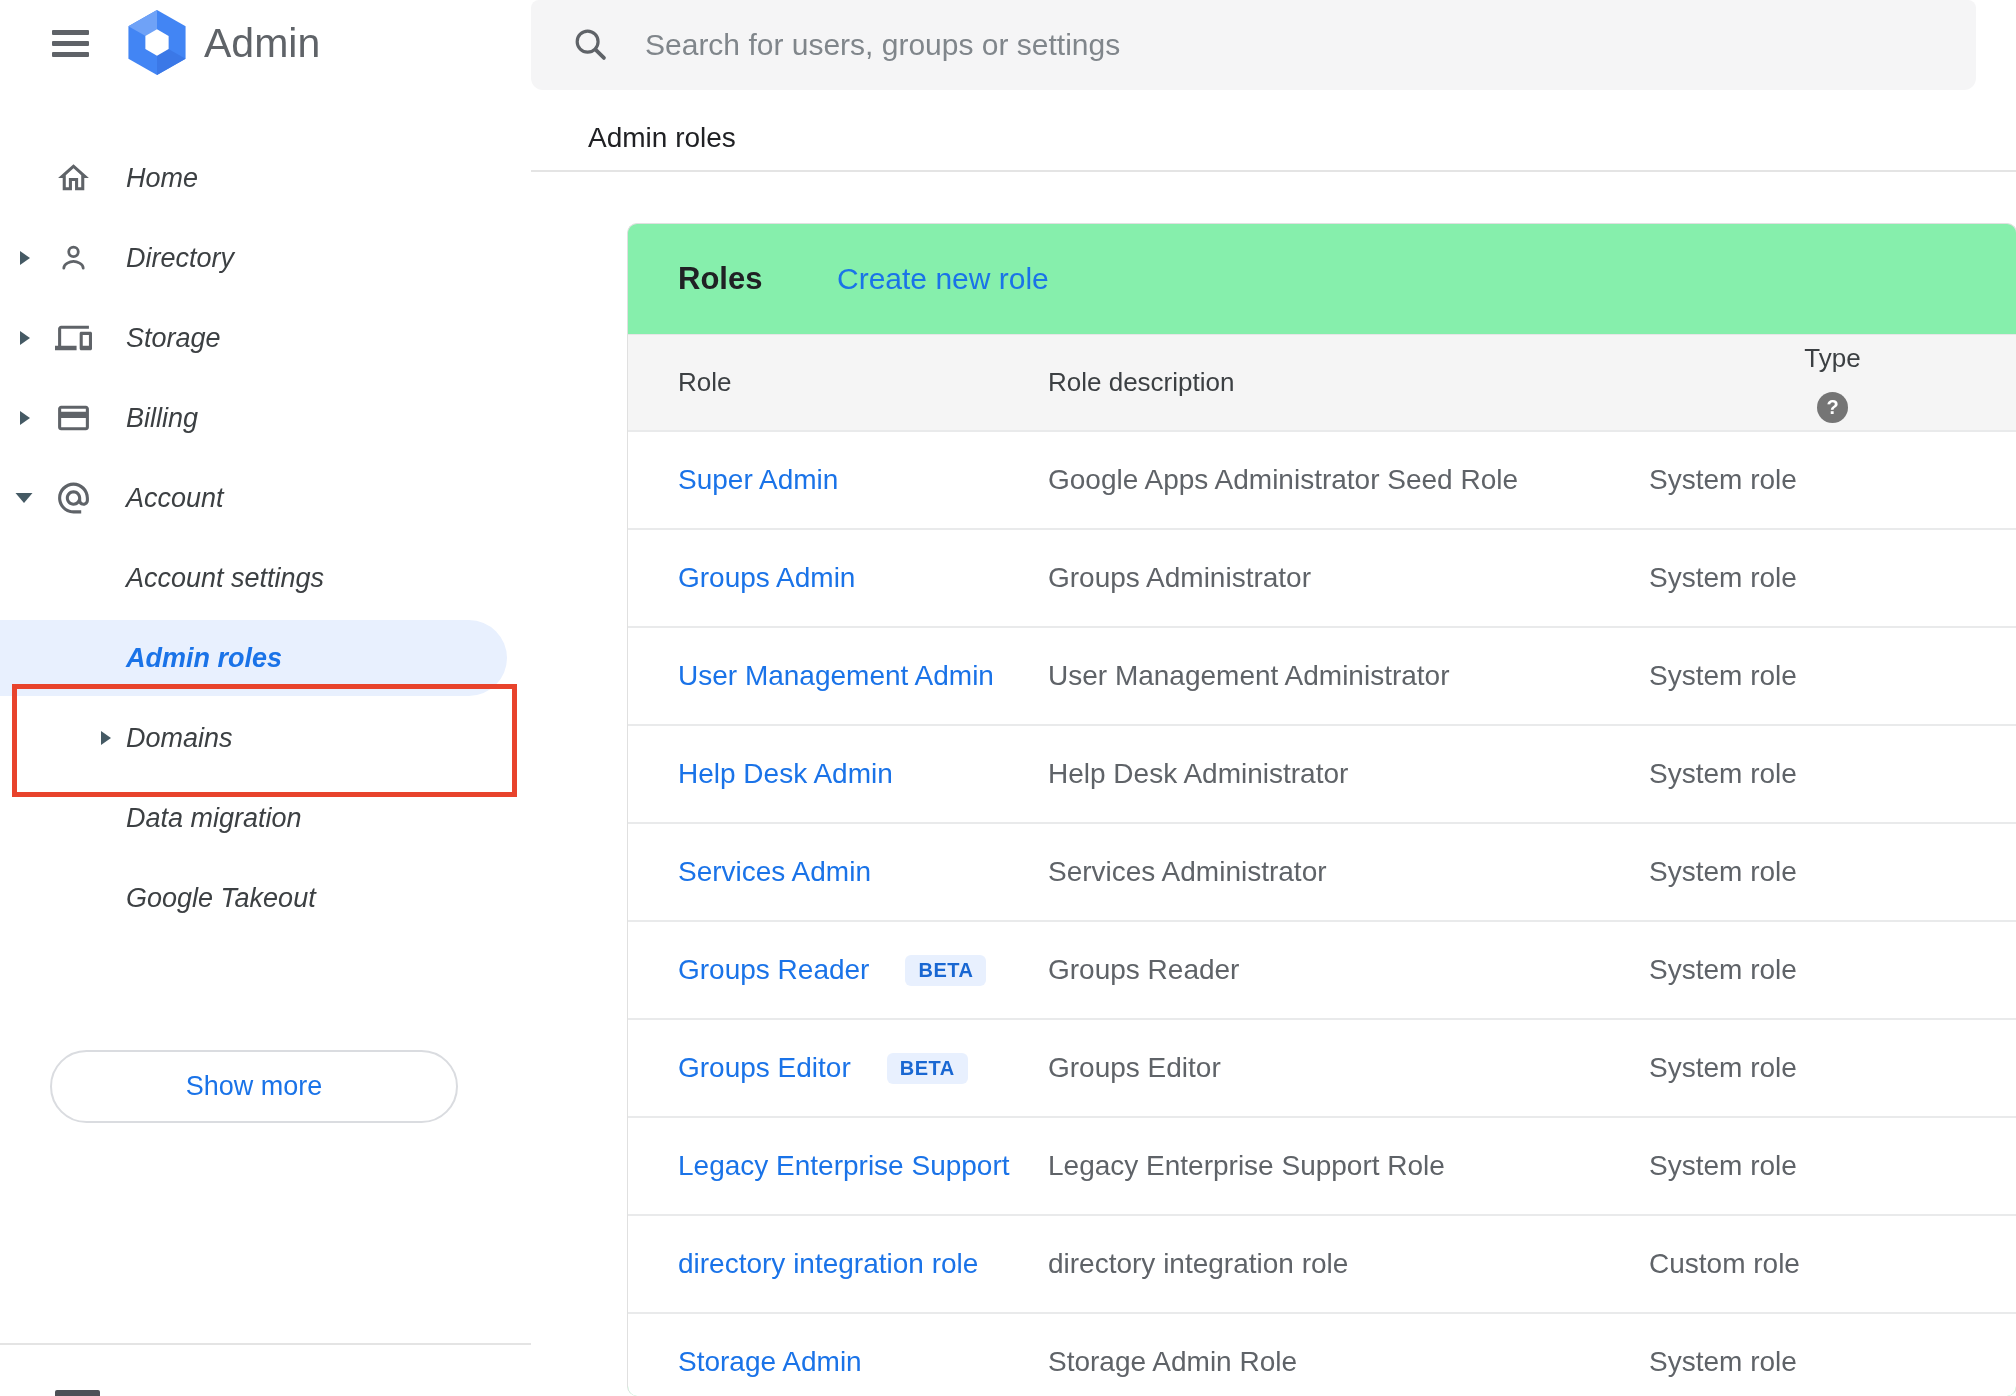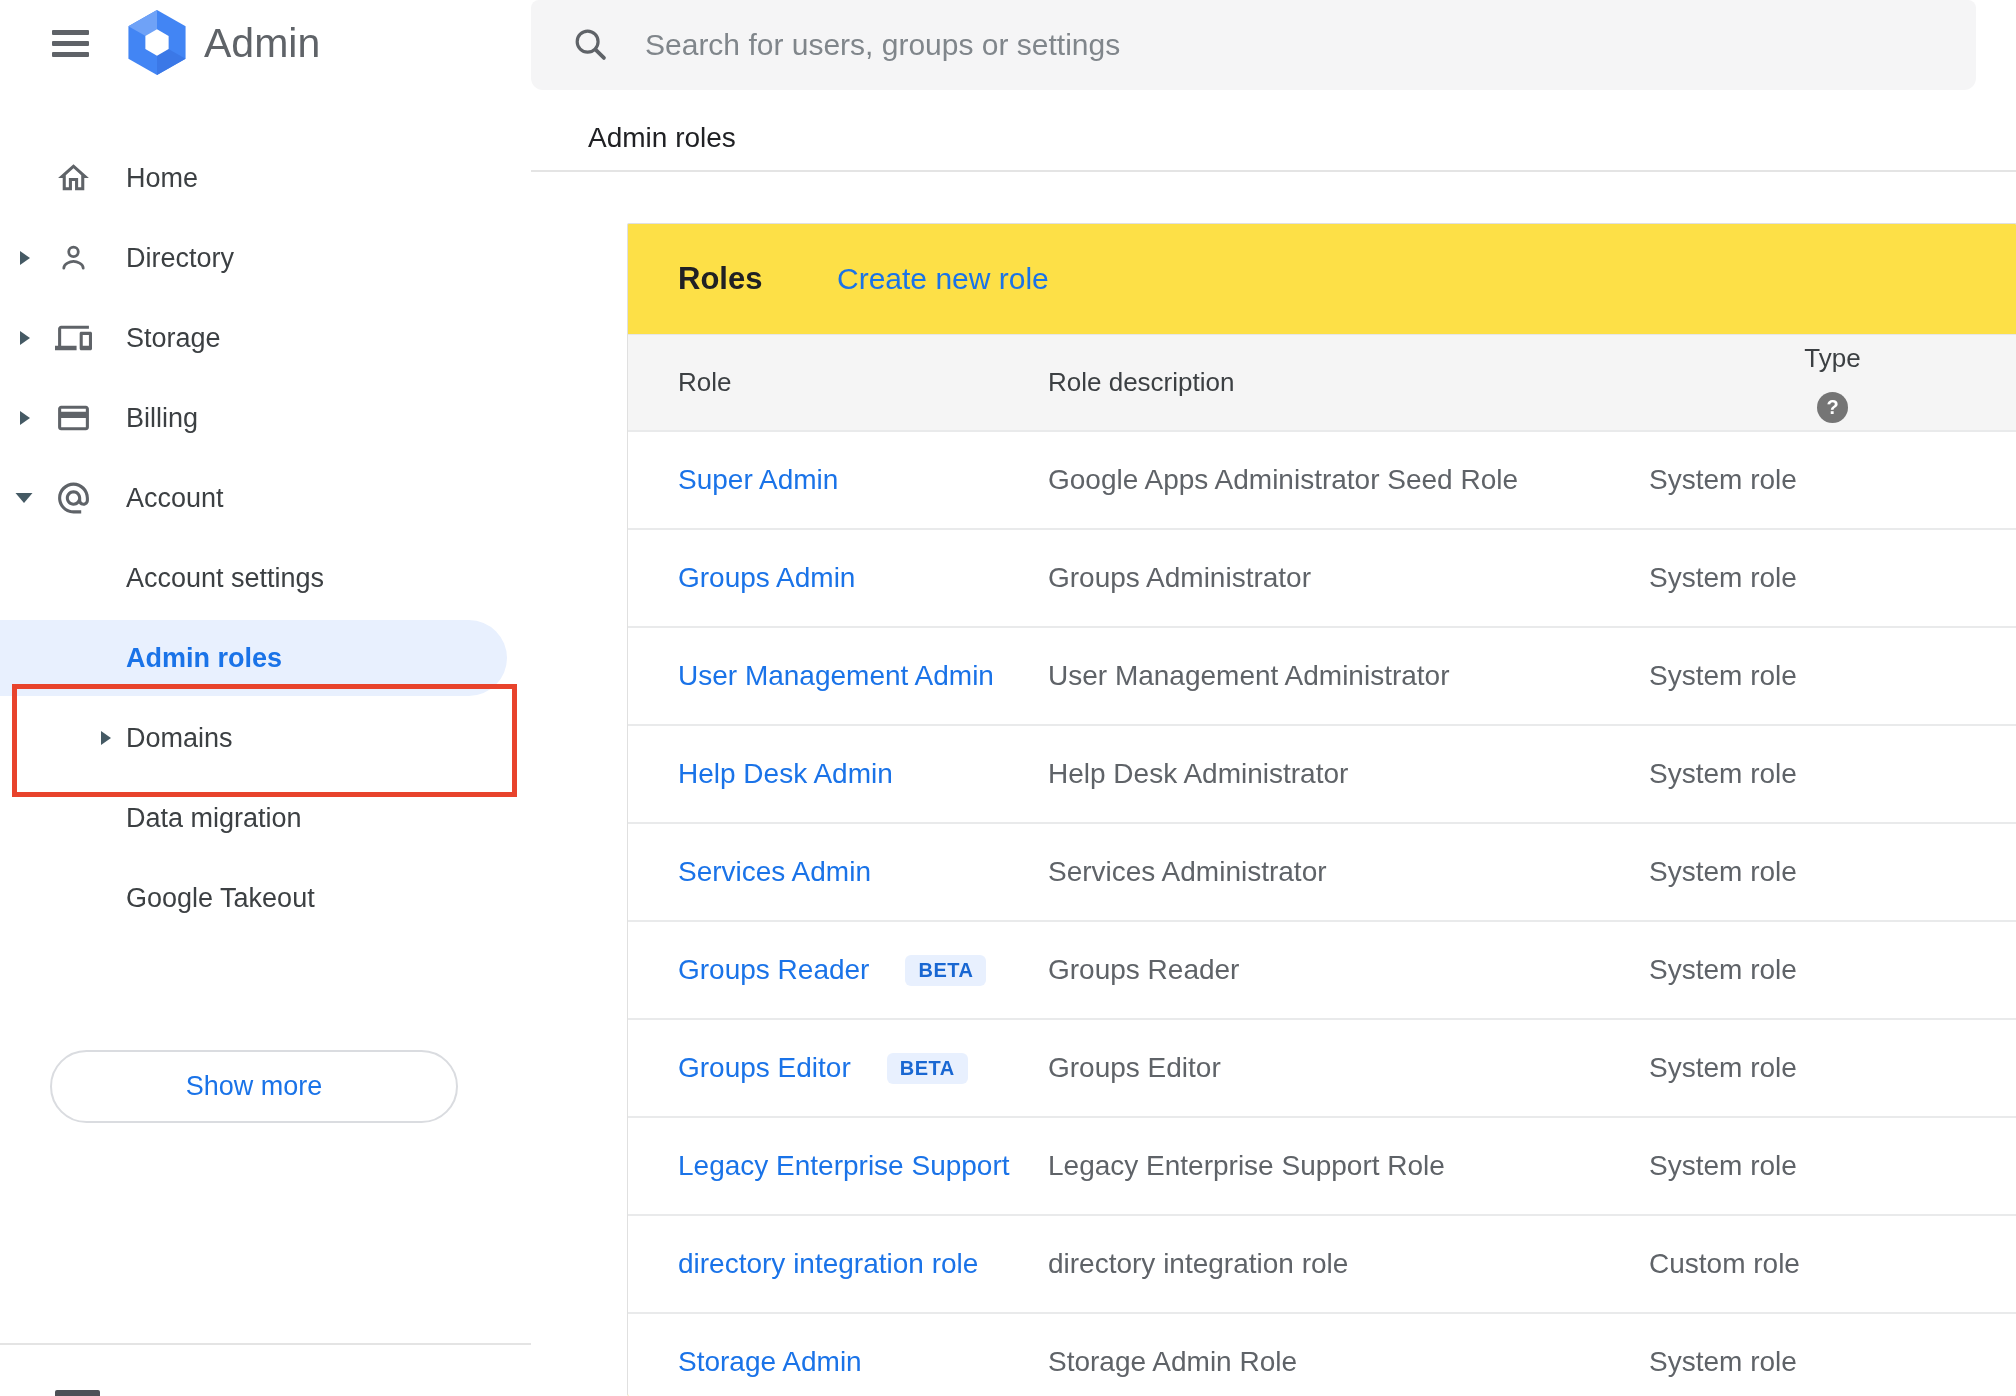--- a/index.html
+++ b/index.html
@@ -16,21 +16,21 @@
   .logo-mark { position:absolute; left:127px; top:9px; width:60px; height:67px; }
   .logo-text { position:absolute; left:204px; top:20px; font-size:41px; color:#5f6368; }
 
   .nav { position:absolute; left:0; top:138px; width:531px; }
   .nav-row { position:relative; height:80px; cursor:pointer; }
   .chev { position:absolute; left:19px; top:50%; transform:translateY(-50%); width:12px; height:15px; }
   .chev-down { position:absolute; left:15px; top:50%; transform:translateY(-50%); width:18px; height:12px; }
   .chev-sub { position:absolute; left:100px; top:50%; transform:translateY(-50%); width:12px; height:15px; }
   .nav-ic { position:absolute; left:55px; top:50%; transform:translateY(-50%); width:37px; height:37px; }
   .nav-lbl { position:absolute; left:126px; top:50%; transform:translateY(-50%);
-             font-size:27px; color:#3c4043; white-space:nowrap; }
+             font-size:27px; color:#3c4043; white-space:nowrap;font-style:italic; }
   .pill { position:absolute; left:0; top:2px; width:507px; height:76px;
           background:#e8f0fe; border-radius:0 38px 38px 0; }
   .nav-row.selected .nav-lbl { color:#1a73e8; font-weight:bold; }
 
   .red-box { position:absolute; left:12px; top:684px; width:505px; height:113px;
              border:5px solid #e8432c; z-index:6; }
 
   .show-more { position:absolute; left:50px; top:1050px; width:408px; height:73px;
                background:#fff; border:2px solid #dadce0; border-radius:37px;
                display:flex; align-items:center; justify-content:center;
@@ -47,22 +47,22 @@
   .search-input { position:absolute; left:114px; top:0; width:1300px; height:90px;
                   background:transparent; border:none; outline:none;
                   font-family:"Liberation Sans",sans-serif; font-size:30px; color:#3c4043; }
   .search-input::placeholder { color:#80868b; opacity:1; }
 
   .breadcrumb { position:absolute; left:588px; top:122px; font-size:28px; color:#202124; }
   .top-divider { position:absolute; left:531px; top:170px; width:1485px; height:2px; background:#e4e4e4; }
 
   
   .card { position:absolute; left:627px; top:223px; width:1390px; height:1173px;
-          background:#fde047; border:1px solid #e0e0e0; border-bottom:none;
-          border-radius:2px; overflow:hidden; }
+          background:#86efac; border:1px solid #e0e0e0; border-bottom:none;
+          border-radius:10px; overflow:hidden; }
   .card-header { position:relative; height:110px; }
   .card-title { position:absolute; left:50px; top:50%; transform:translateY(-50%);
                 font-size:31px; font-weight:bold; color:#202124; }
   .create-link { position:absolute; left:209px; top:50%; transform:translateY(-50%);
                  font-size:30px; color:#1a73e8; cursor:pointer; }
 
   .thead { display:grid; grid-template-columns:370px 601px auto; align-items:center;
            padding-left:50px; height:96px; background:#f5f5f5;
            border-top:1px solid #e6e6e6; font-size:26px; color:#3c4043; }
   .type-head { display:flex; align-items:center; gap:18px;flex-direction:column; }

